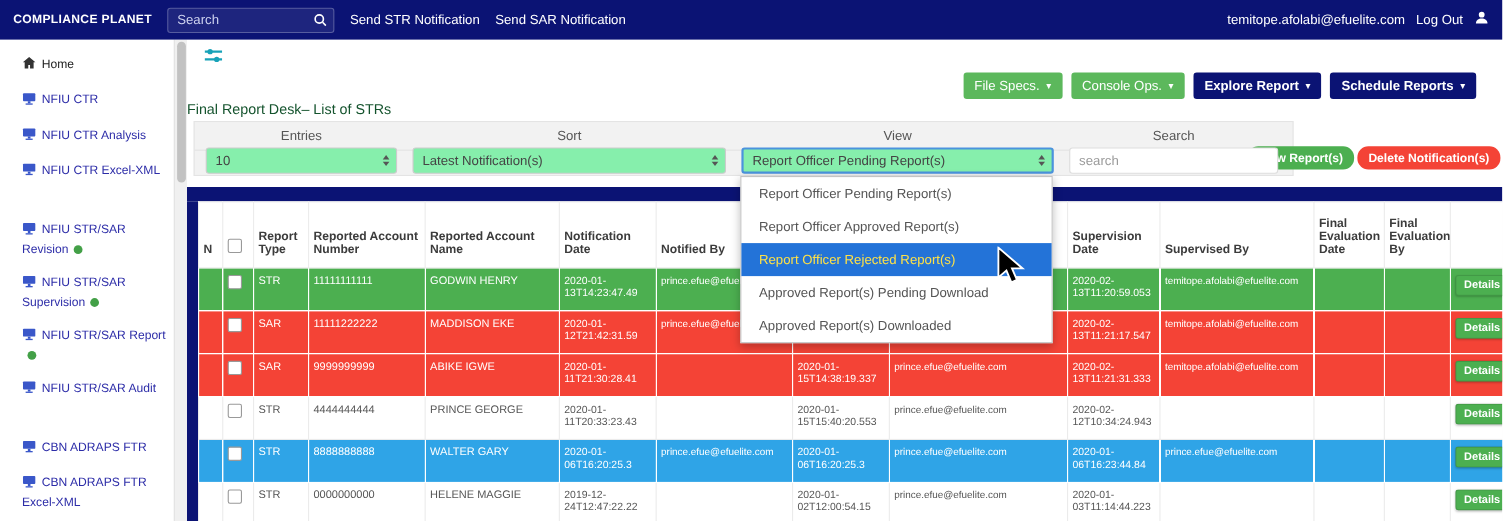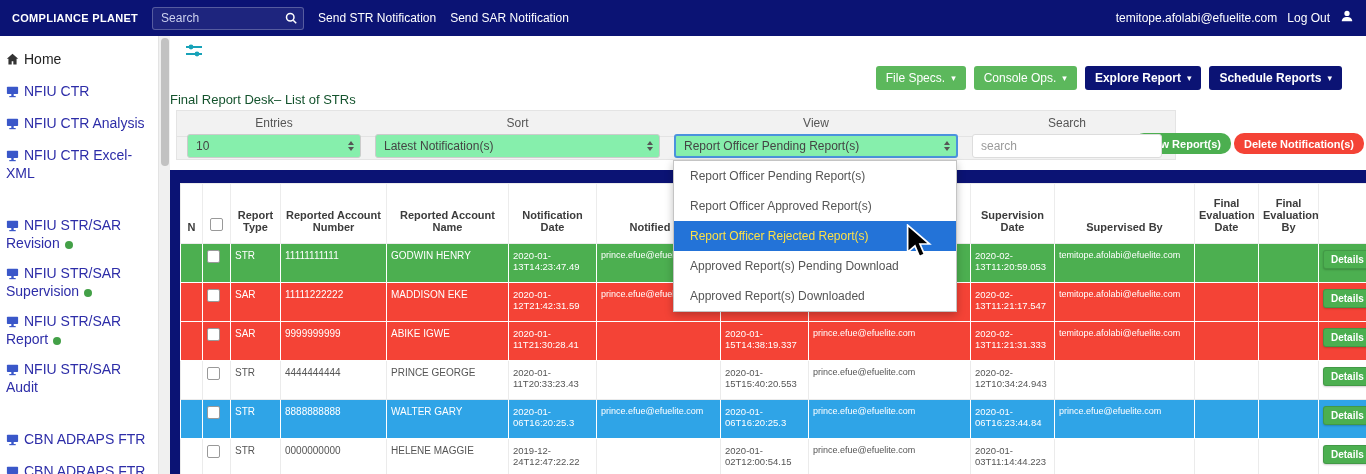--- a/index.html
+++ b/index.html
@@ -12,21 +12,21 @@
   .nav-search{position:relative;width:152px;height:23px;background:rgba(255,255,255,.08);border:1px solid rgba(255,255,255,.25);border-radius:3px;display:flex;align-items:center}
   .nav-search input{flex:1;min-width:0;background:transparent;border:none;outline:none;color:#fff;font-size:12px;padding:0 8px}
   .nav-search input::placeholder{color:#cdd2ef}
   .nav-search-icon{width:24px;display:flex;justify-content:center;cursor:pointer}
   .nav-link{color:#fff;font-size:12px;text-decoration:none;cursor:pointer;white-space:nowrap}
   .nav-right{margin-left:auto;display:flex;align-items:center;gap:10px}
   .nav-email{font-size:12px;white-space:nowrap}
 
   
   .sidebar{position:absolute;top:36px;left:0;width:158px;height:438px;background:#fff;padding-top:8px;overflow:hidden}
-  .sb-item{display:block;padding:7px 6px 7px 6px;font-size:14px;color:#2d2da8;line-height:16px;cursor:pointer}
+  .sb-item{display:block;padding:7px 6px 7px 20px;font-size:11px;color:#2d2da8;line-height:16px;cursor:pointer}
   .sb-item.home{color:#222}
   .sb-item.gap{margin-top:22px}
   .sb-icon{display:inline-block;vertical-align:-2px;margin-right:5px}
   .dot{display:inline-block;width:8px;height:8px;border-radius:50%;background:#43a047;margin-left:5px;vertical-align:-1px}
   .sb-scroll{position:absolute;left:158px;top:36px;width:12px;height:438px;background:#f0f0f0;border-left:1px solid #e3e3e3;cursor:pointer}
   .sb-thumb{width:8px;margin:2px auto 0;height:128px;background:#c2c2c2;border-radius:4px}
 
   
   .main{position:absolute;left:170px;top:36px;width:1196px;height:438px;background:#fff}
   .filter-toggle{position:absolute;left:16px;top:8px;cursor:pointer}
@@ -54,21 +54,21 @@
   .actions{position:absolute;right:2px;top:23px;display:flex;gap:3px}
   .btn-pill{height:21px;border:none;border-radius:10px;color:#fff;font-size:11px;font-weight:bold;padding:0 10px;cursor:pointer;white-space:nowrap}
   .btn-pill.green{background:#4caf50}
   .btn-pill.red{background:#f44336}
 
   
   .table-zone{position:absolute;left:0;top:134px;width:1196px;height:304px;overflow:hidden;background:#fff}
   .hbar{position:absolute;left:0;top:0;width:100%;height:13px;background:#0b1374;cursor:pointer}
   .vbar{position:absolute;left:0;top:13px;width:10px;height:291px;background:#0b1374;cursor:pointer}
   table.grid{position:absolute;left:10px;top:13px;width:1186px;border-collapse:collapse;table-layout:fixed}
-  .grid th{vertical-align:bottom;font-size:11px;color:#3c3c3c;text-align:center;padding:4px 4px 10px;background:#fff;border:1px solid #ececec;font-weight:bold;height:60px;overflow:hidden}
+  .grid th{vertical-align:bottom;font-size:11px;color:#3c3c3c;text-align:left;padding:4px 4px 10px;background:#fff;border:1px solid #ececec;font-weight:bold;height:60px;overflow:hidden}
   .grid td{vertical-align:top;font-size:10px;color:#555;padding:6px 4px;border:1px solid #ebebeb;word-wrap:break-word;overflow:hidden;height:39px}
   td.date{font-size:9.5px}
   td.email{font-size:9px}
   tr.row-green td{background:#4caf50;color:#fff;border-color:rgba(255,255,255,.5)}
   tr.row-red td{background:#f44336;color:#fff;border-color:rgba(255,255,255,.5)}
   tr.row-blue td{background:#2fa4e7;color:#fff;border-color:rgba(255,255,255,.5)}
   .cbx{display:inline-block;width:13px;height:13px;background:#fff;border:1px solid #999;border-radius:2px;cursor:pointer}
   .btn-details{background:#4caf50;color:#fff;border:1px solid rgba(0,0,0,.12);border-radius:3px;font-size:10px;font-weight:bold;padding:3px 7px;cursor:pointer;box-shadow:0 1px 2px rgba(0,0,0,.2);white-space:nowrap}
 
   

